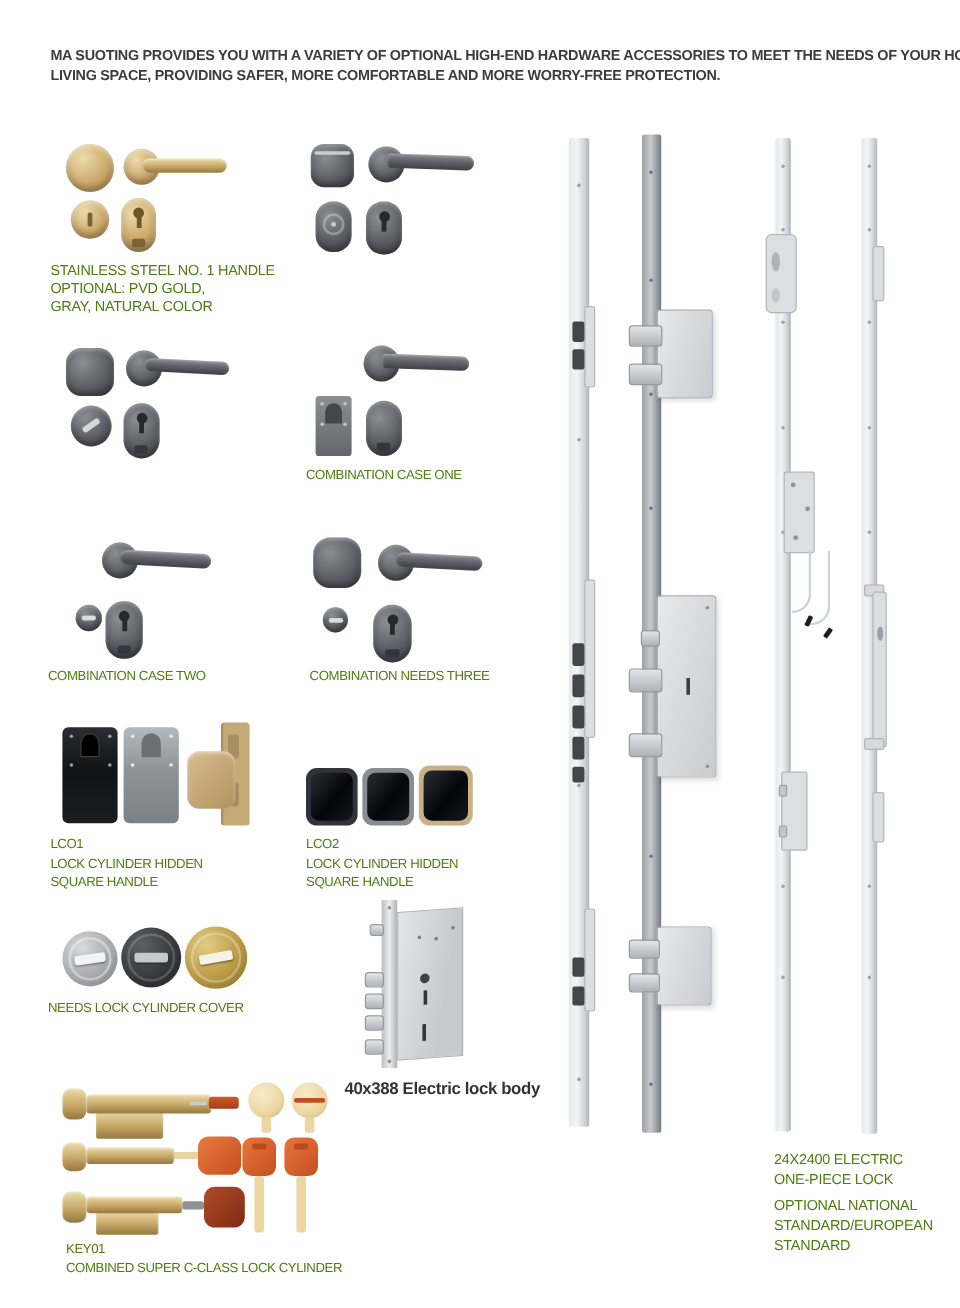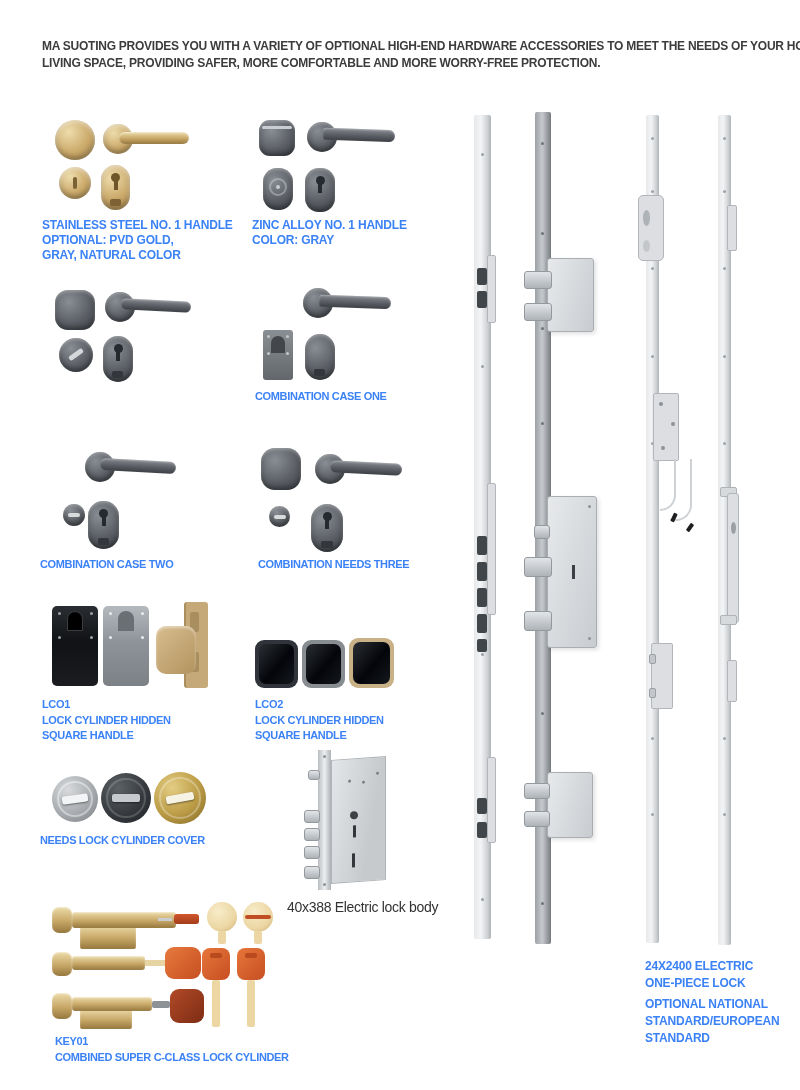--- a/index.html
+++ b/index.html
@@ -4,25 +4,25 @@
 <style>
   *{margin:0;padding:0;box-sizing:border-box}
   html,body{background:#fff}
   .page{position:relative;width:800px;height:1090px;background:#fff;overflow:hidden;
         font-family:"Liberation Sans",sans-serif;color:#3a3a3a}
   .grp{position:absolute}
   i{position:absolute;display:block;font-style:normal}
   .intro{position:absolute;left:42px;top:38px;font-weight:700;font-size:12px;
          letter-spacing:-0.25px;line-height:17px;color:#3c3c3c}
   .intro div{white-space:nowrap}
-  .cap{position:absolute;font-weight:700;font-size:12px;letter-spacing:-0.2px;
-       line-height:15px;color:#3b82f6}
+  .cap{position:absolute;font-weight:400;font-size:12px;letter-spacing:-0.2px;
+       line-height:15px;color:#4d7c0f}
   .cap div{white-space:nowrap}
   .cap2{font-size:11px;letter-spacing:-0.35px;line-height:15.5px}
-  .caplock{position:absolute;font-weight:400;font-size:14px;letter-spacing:-0.3px;color:#333;white-space:nowrap}
+  .caplock{position:absolute;font-weight:700;font-size:14px;letter-spacing:-0.3px;color:#333;white-space:nowrap}
   
   .knob,.rose,.disc,.escR{position:absolute;border-radius:50%}
   .sqk,.lever,.escO,.plate{position:absolute}
   .gold{background:radial-gradient(circle at 35% 30%,#eddcab,#cba96a 55%,#a2834a 92%);
         box-shadow:inset 0 2px 4px rgba(255,255,255,.55),inset 0 -3px 5px rgba(0,0,0,.28)}
   .gry{background:radial-gradient(circle at 35% 30%,#898e94,#5c6066 55%,#3f4349 92%);
        box-shadow:inset 0 2px 3px rgba(255,255,255,.3),inset 0 -3px 5px rgba(0,0,0,.35)}
   .goldbar{background:linear-gradient(#ecdba9,#c7a767 55%,#96783e);box-shadow:inset 0 1px 2px rgba(255,255,255,.5)}
   .grybar{background:linear-gradient(#85898f,#5a5e64 55%,#3c4045);box-shadow:inset 0 1px 2px rgba(255,255,255,.3)}
   
@@ -74,24 +74,20 @@
     <div class="lever grybar" style="left:68px;top:13px;width:72px;height:12px;border-radius:6px 12px 12px 6px;transform:rotate(2deg)"></div>
     <div class="escO gry" style="left:8px;top:52px;width:30px;height:42px;border-radius:14px">
       <i style="left:6px;top:10px;width:18px;height:18px;border-radius:50%;border:2px solid rgba(255,255,255,.3)"></i>
       <i style="left:13px;top:17px;width:4px;height:4px;border-radius:50%;background:#c9cdd1"></i>
     </div>
     <div class="escO gry" style="left:50px;top:52px;width:30px;height:44px;border-radius:14px">
       <i style="left:10.5px;top:8px;width:9px;height:9px;border-radius:50%;background:#26292d"></i>
       <i style="left:13px;top:15px;width:4px;height:10px;background:#26292d"></i>
     </div>
   </div>
-  <div class="cap" style="left:252px;top:218px">
-    <div>ZINC ALLOY NO. 1 HANDLE</div>
-    <div>COLOR: GRAY</div>
-  </div>
 
   <div class="grp" style="left:53px;top:286px;width:140px;height:96px">
     <div class="sqk gry" style="left:2px;top:4px;width:40px;height:40px;border-radius:13px"></div>
     <div class="rose gry" style="left:52px;top:6px;width:30px;height:30px"></div>
     <div class="lever grybar" style="left:68px;top:14px;width:70px;height:11px;border-radius:6px;transform:rotate(3deg)"></div>
     <div class="escR gry" style="left:6px;top:52px;width:34px;height:34px">
       <i style="left:9px;top:14px;width:16px;height:5px;background:#d5d8da;border-radius:2px;transform:rotate(-35deg)"></i>
     </div>
     <div class="escO gry" style="left:50px;top:50px;width:30px;height:46px;border-radius:15px">
       <i style="left:10.5px;top:8px;width:9px;height:9px;border-radius:50%;background:#26292d"></i>

